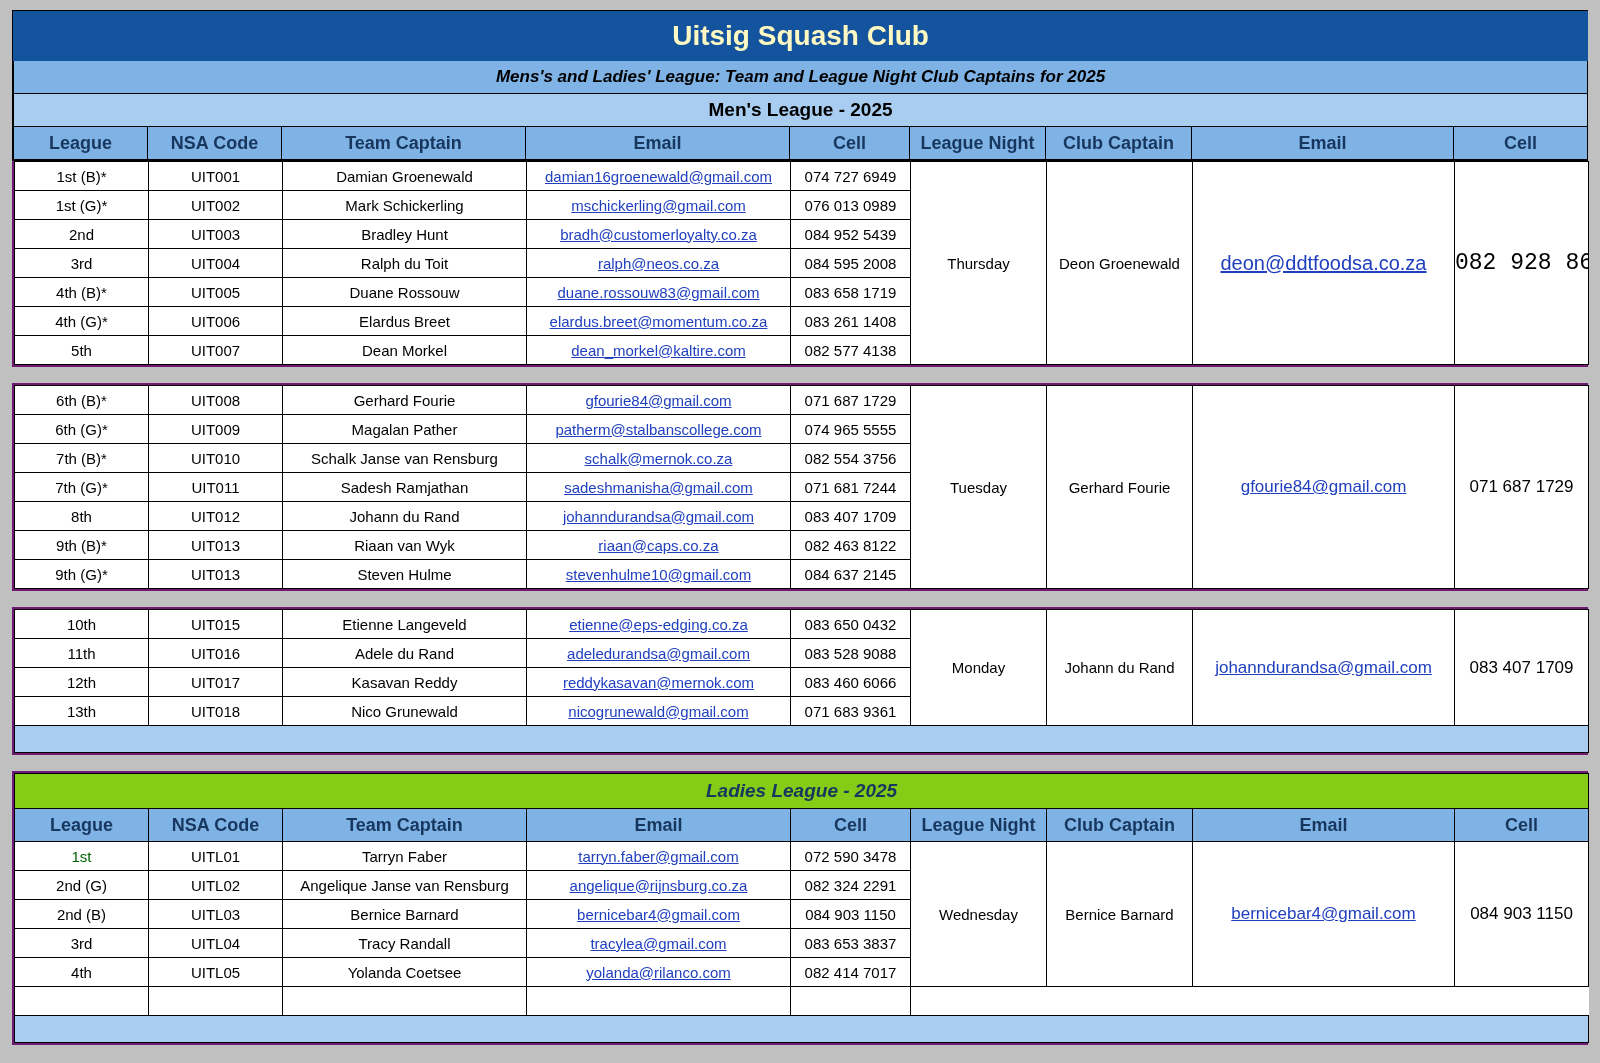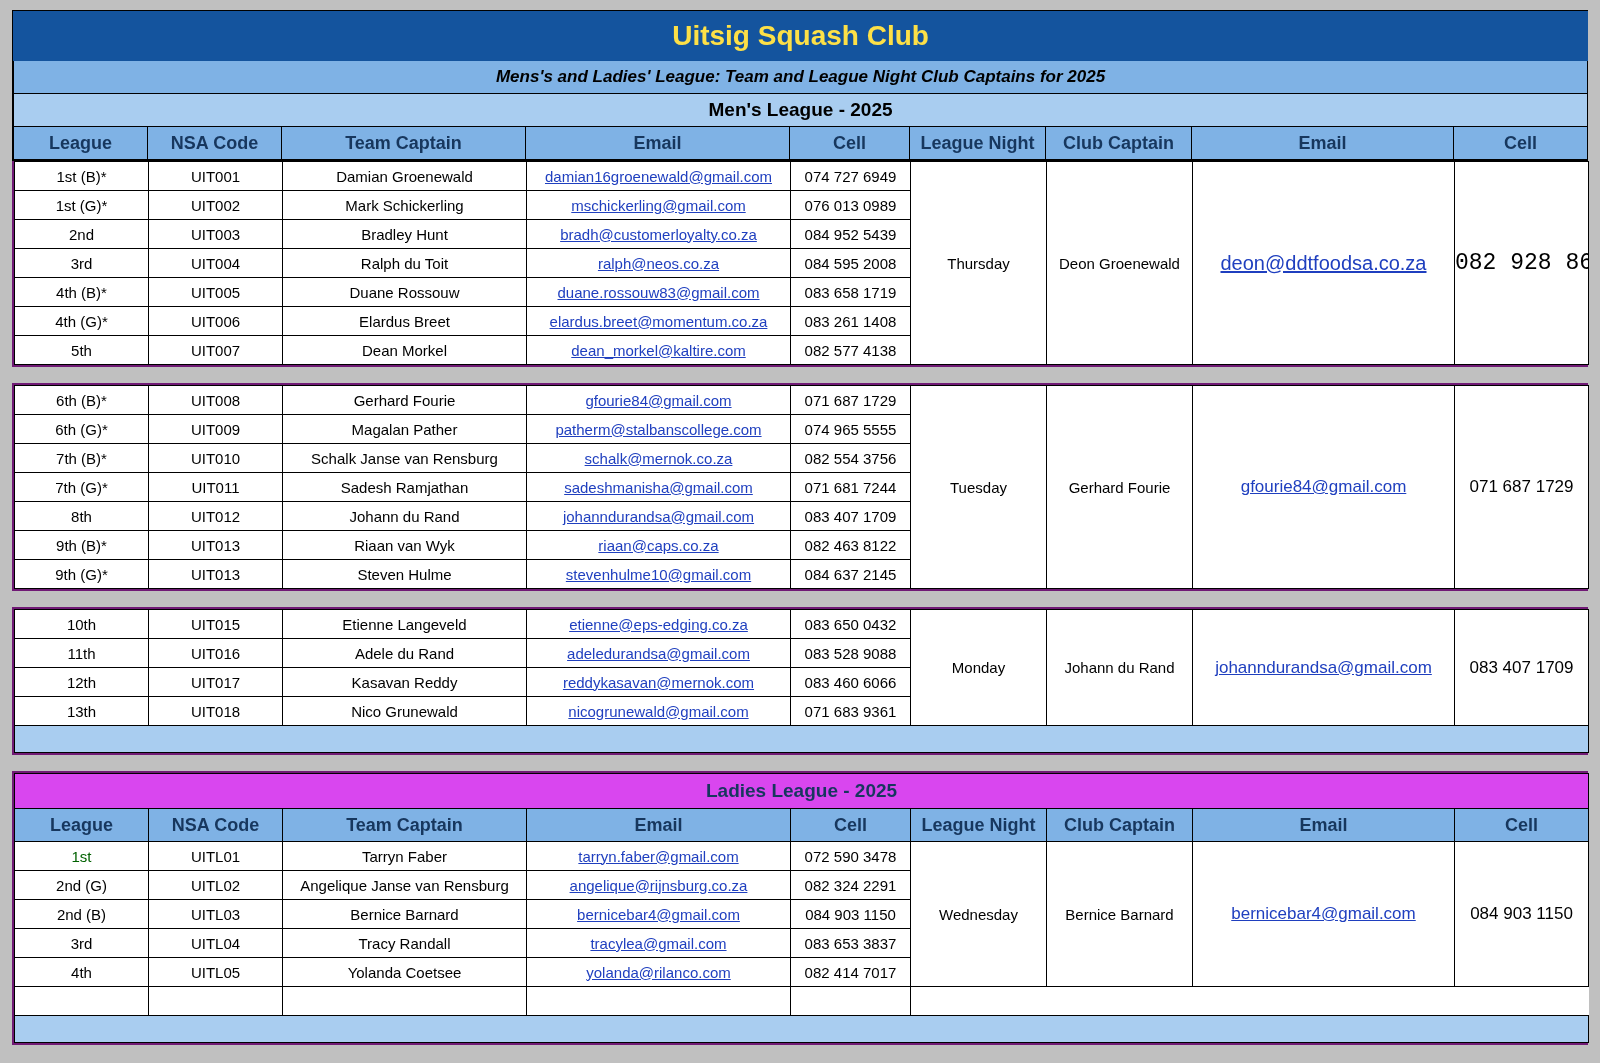--- a/index.html
+++ b/index.html
@@ -33,21 +33,21 @@
     vertical-align: middle;
     font-size: 15px;
     color: #000;
     height: 28px;
     background: #ffffff;
     overflow: hidden;
     white-space: nowrap;
   }
   .title-row td {
     background: #14549e;
-    color: #fde047;
+    color: #fef9c3;
     font-size: 28px;
     font-weight: bold;
     height: 48px;
     border: 1px solid #14549e;
   }
   .subtitle-row td {
     background: #7fb2e5;
     color: #000000;
     font-size: 17px;
     font-weight: bold;
@@ -55,24 +55,25 @@
     height: 32px;
   }
   .section-row td {
     background: #a9cdf0;
     color: #000000;
     font-size: 19px;
     font-weight: bold;
     height: 32px;
   }
   .ladies-section-row td {
-    background: #d946ef;
+    background: #84cc16;
     color: #17375e;
     font-size: 19px;
     font-weight: bold;
+    font-style: italic;
     height: 34px;
   }
   .header-row td {
     background: #7fb2e5;
     color: #17375e;
     font-size: 18px;
     font-weight: bold;
     height: 32px;
   }
   a.cell-link {

